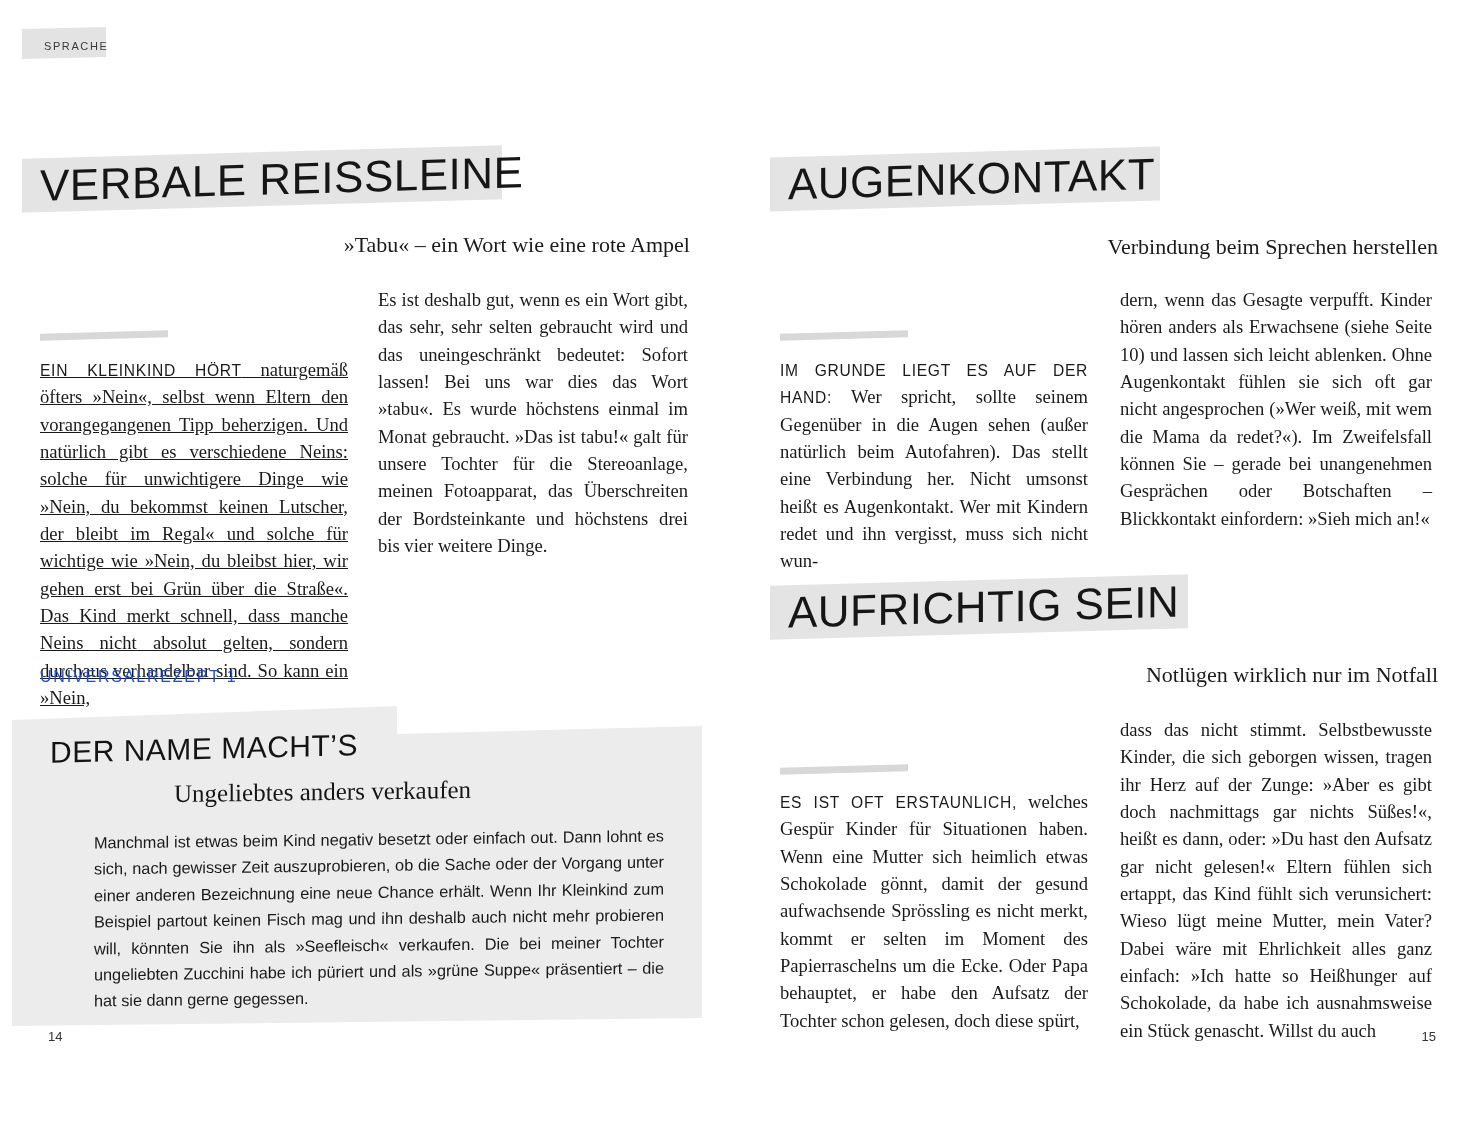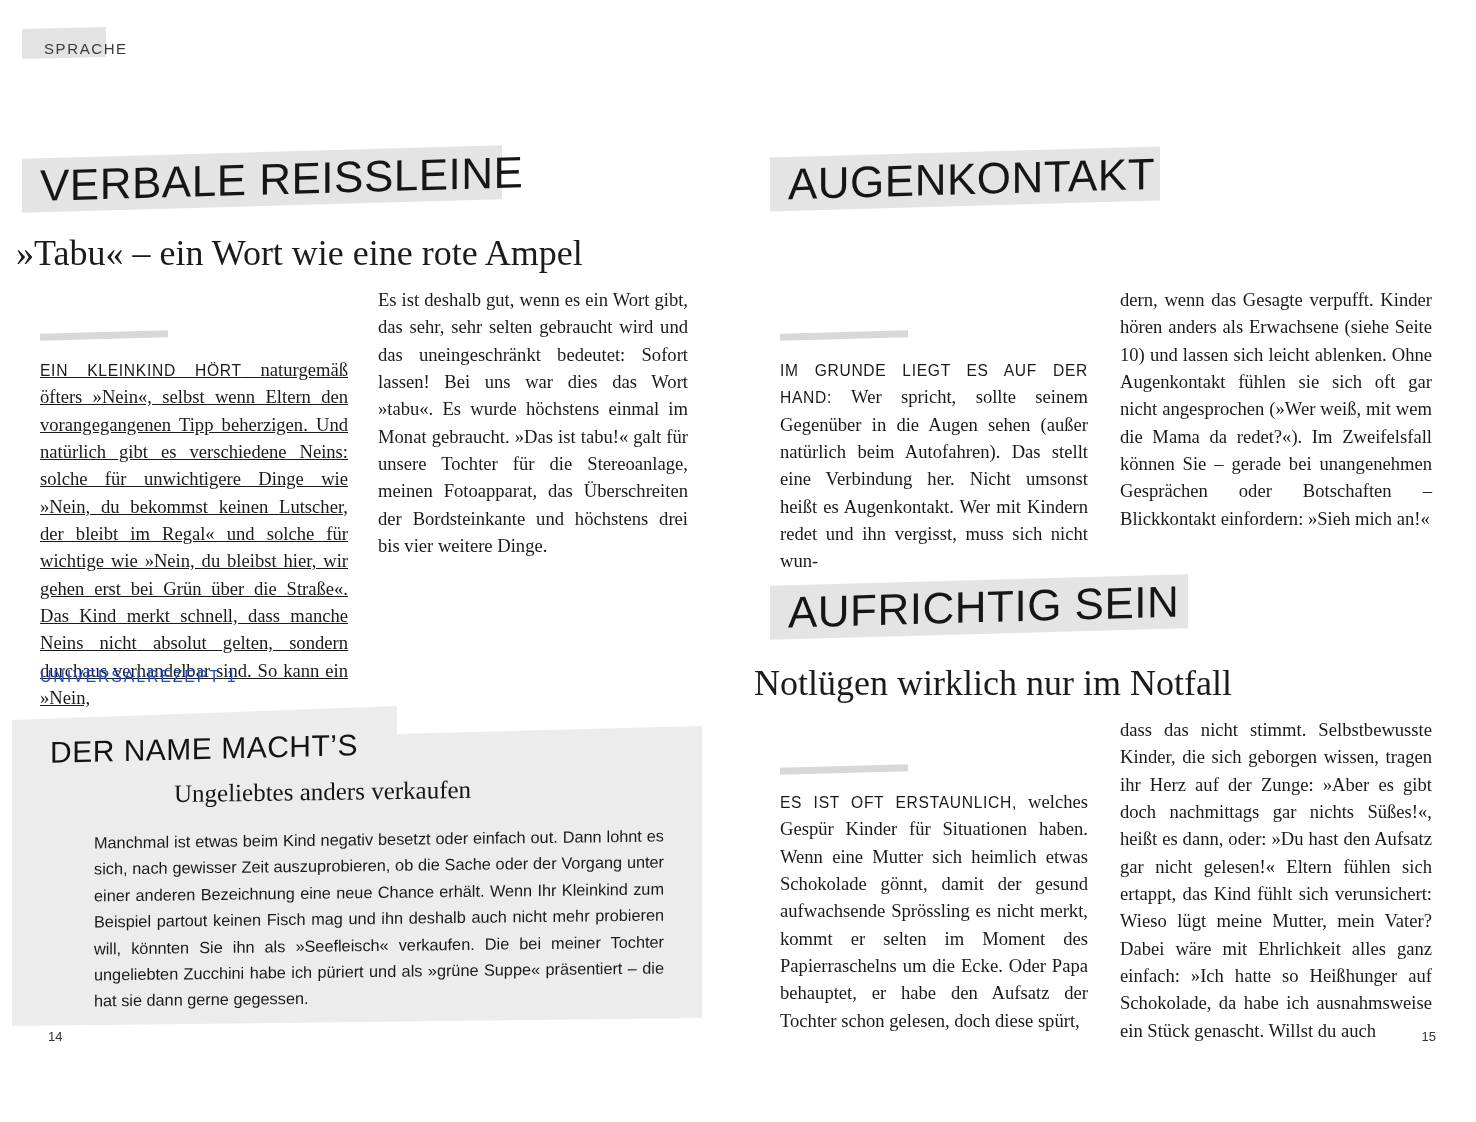--- a/index.html
+++ b/index.html
@@ -31,21 +31,21 @@
     width: 84px;
     height: 30px;
     background: #e3e3e3;
     transform: skewY(-1.2deg);
   }
   .running-head .label {
     position: absolute;
     top: 12px;
     left: 22px;
     font-family: "Liberation Sans", sans-serif;
-    font-size: 15px;
+    font-size: 11px;
     letter-spacing: 1.6px;
     color: #3a3a3a;
     white-space: nowrap;
   }
 
   
   .spread {
     position: absolute;
     top: 0;
     left: 0;
@@ -87,25 +87,24 @@
     font-family: "Liberation Sans", sans-serif;
     font-weight: 400;
     letter-spacing: 0.5px;
     color: #161616;
     white-space: nowrap;
     transform: skewY(-1.6deg);
   }
   .subhead {
     position: absolute;
     font-family: "Liberation Serif", serif;
-    font-size: 36px;
+    font-size: 22px;
     color: #1b1b1b;
-    text-align: left;
-    white-space: nowrap;
-    padding-left: 16px;
+    text-align: right;
+    white-space: nowrap;
   }
 
   
   .col {
     position: absolute;
     font-size: 18.6px;
     line-height: 1.47;
     text-align: justify;
     text-justify: inter-word;
     hyphens: auto;
@@ -218,20 +217,21 @@
     <div class="folio folio-left">14</div>
   </div>
 
   <div class="page page-right">
 
     <div class="headline-wrap" style="top:152px; left:32px; width:420px; height:66px;">
       <div class="headline-bg" style="width:390px; height:54px;"></div>
       <div class="headline-text" style="top:2px; left:18px; font-size:44px;">AUGENKONTAKT</div>
     </div>
 
+    <div class="subhead" style="top:234px; left:0; width:700px;">Verbindung beim Sprechen herstellen</div>
 
     <div class="rule" style="top:332px; left:42px; width:128px;"></div>
 
     <div class="col" style="top:356px; left:42px; width:308px;">
       <p><span class="lead">IM GRUNDE LIEGT ES AUF DER HAND:</span><span> Wer spricht, sollte seinem Gegenüber in die Augen sehen (außer natürlich beim Autofahren). Das stellt eine Verbindung her. Nicht umsonst heißt es Augenkontakt. Wer mit Kindern redet und ihn vergisst, muss sich nicht wun-</span></p>
     </div>
 
     <div class="col" style="top:286px; left:382px; width:312px;">
       <p>dern, wenn das Gesagte verpufft. Kinder hören anders als Erwachsene (siehe Seite 10) und lassen sich leicht ablenken. Ohne Augenkontakt fühlen sie sich oft gar nicht angesprochen (»Wer weiß, mit wem die Mama da redet?«). Im Zweifelsfall können Sie – gerade bei unangenehmen Gesprächen oder Botschaften – Blickkontakt einfordern: »Sieh mich an!«</p>
     </div>

